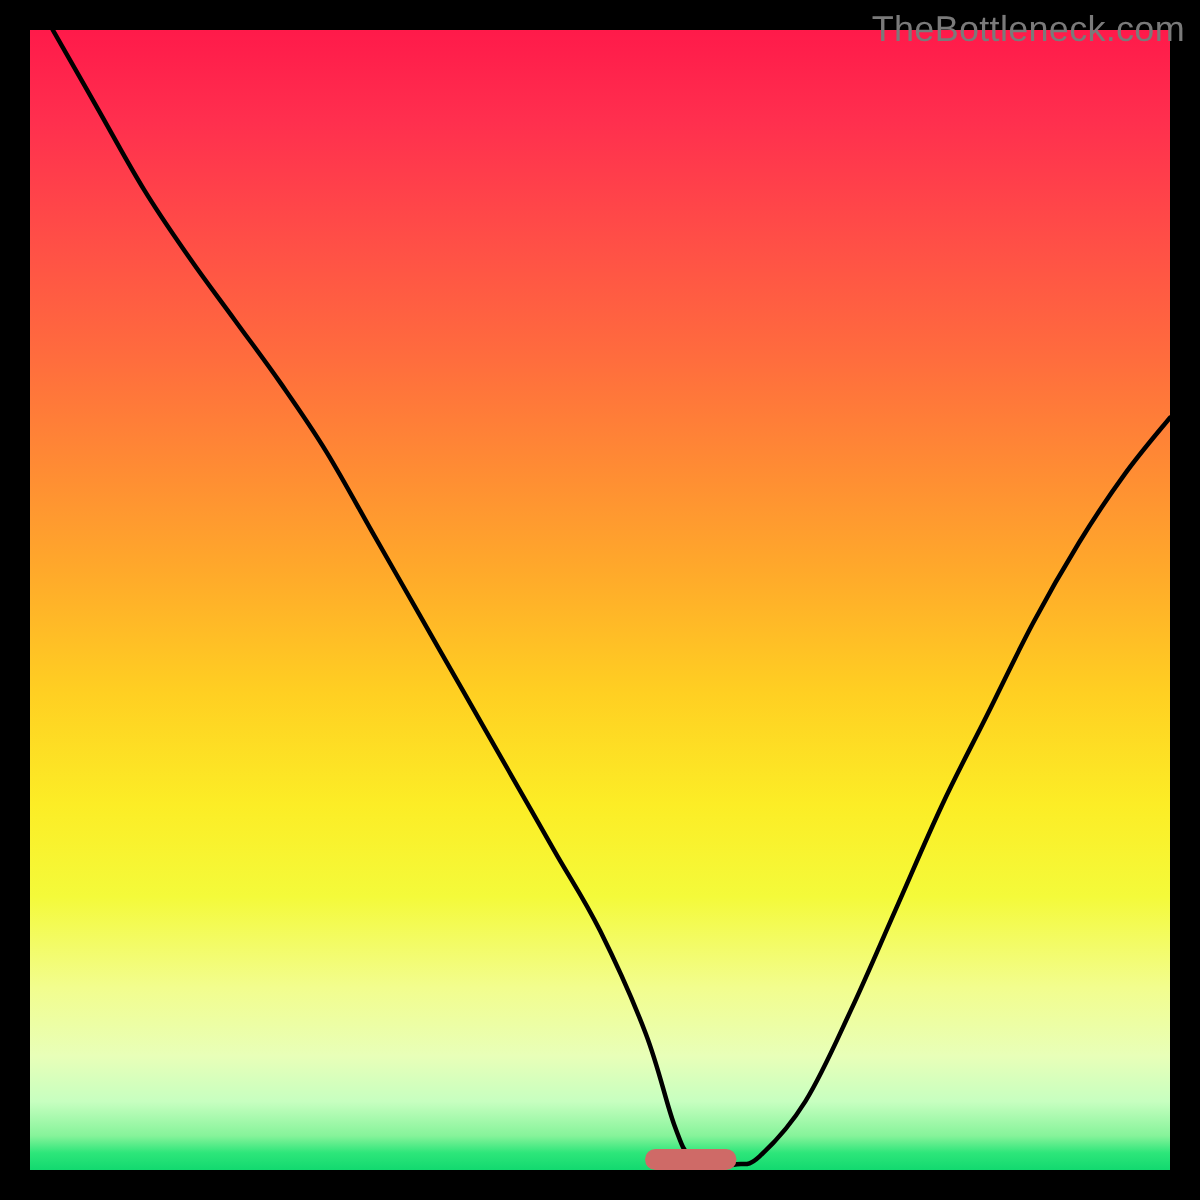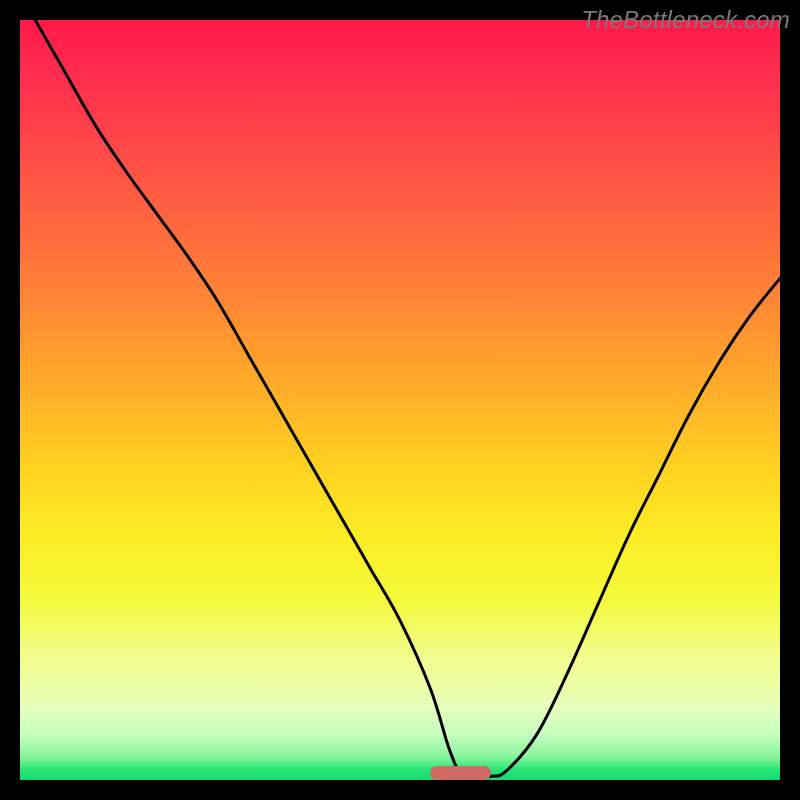--- a/index.html
+++ b/index.html
@@ -19,21 +19,20 @@
   }
   .watermark {
     position: absolute;
     top: 6px;
     right: 10px;
     color: #7a7a7a;
     font-size: 24px;
     font-weight: 400;
     letter-spacing: 0.2px;
     z-index: 5;
-    font-style: italic;
   }
   .plot {
     position: absolute;
     left: 20px;
     top: 20px;
     width: 760px;
     height: 760px;
     overflow: hidden;
     
     background: linear-gradient(

